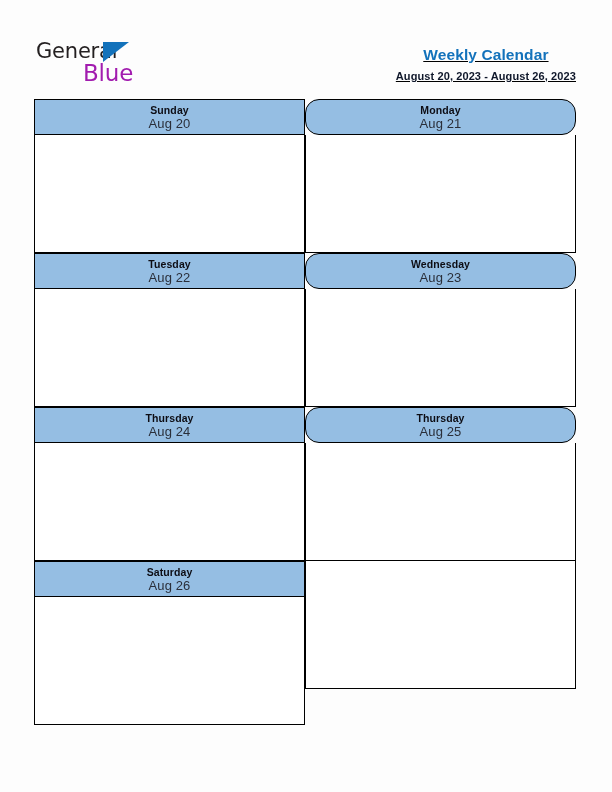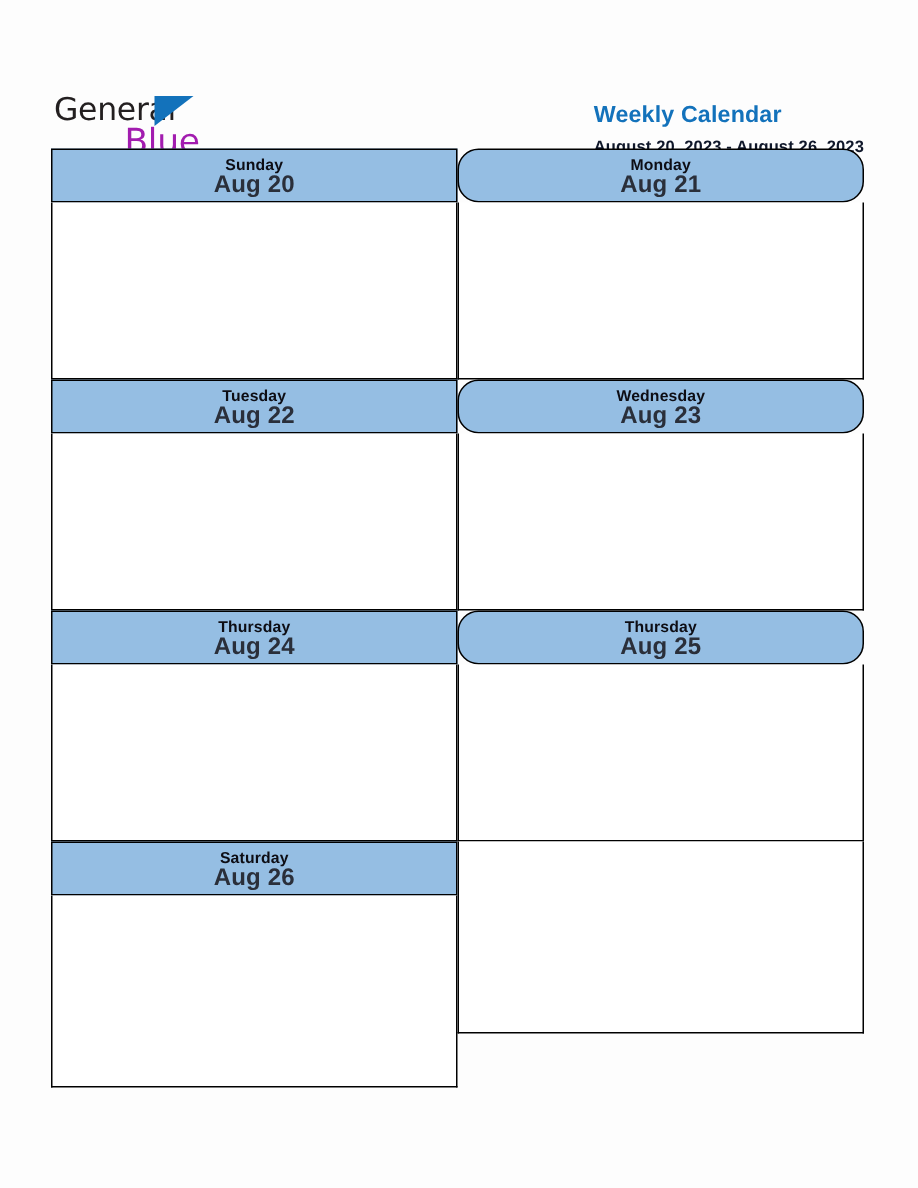--- a/index.html
+++ b/index.html
@@ -16,21 +16,20 @@
     position: relative;
   }
 
   
   .page-header {
     position: absolute;
     left: 0;
     top: 0;
     width: 612px;
     height: 99px;
-    margin-top: 22px;
   }
 
   .logo {
     position: absolute;
     left: 36px;
     top: 38px;
     width: 150px;
     height: 48px;
   }
   .logo-general {
@@ -62,21 +61,22 @@
     color: #a21caf;
     font-family: "DejaVu Sans", sans-serif;
     font-weight: 400;
     line-height: 28px;
   }
 
   .title-block {
     position: absolute;
     right: 36px;
     top: 44px;
-    text-align: left;
+    text-align: center;
+    text-decoration: underline;
   }
   .cal-title {
     font-size: 15.5px;
     font-weight: bold;
     color: #1372bb;
     line-height: 21px;
     letter-spacing: 0.1px;
   }
   .cal-range {
     font-size: 11px;
@@ -120,22 +120,22 @@
   .day-header.merge-right { border-left-width: 0.7px; border-radius: 14px; }
 
   .day-name {
     font-size: 10.5px;
     font-weight: bold;
     color: #0d0d14;
     line-height: 13px;
     letter-spacing: 0.1px;
   }
   .day-date {
-    font-size: 16px;
-    font-weight: 700;
+    font-size: 13px;
+    font-weight: 400;
     color: #2a2f3a;
     line-height: 14px;
     letter-spacing: 0.1px;
   }
   .notes-title {
     font-size: 10.5px;
     font-weight: bold;
     color: #0d0d14;
     line-height: 13px;
     letter-spacing: 0.4px;

